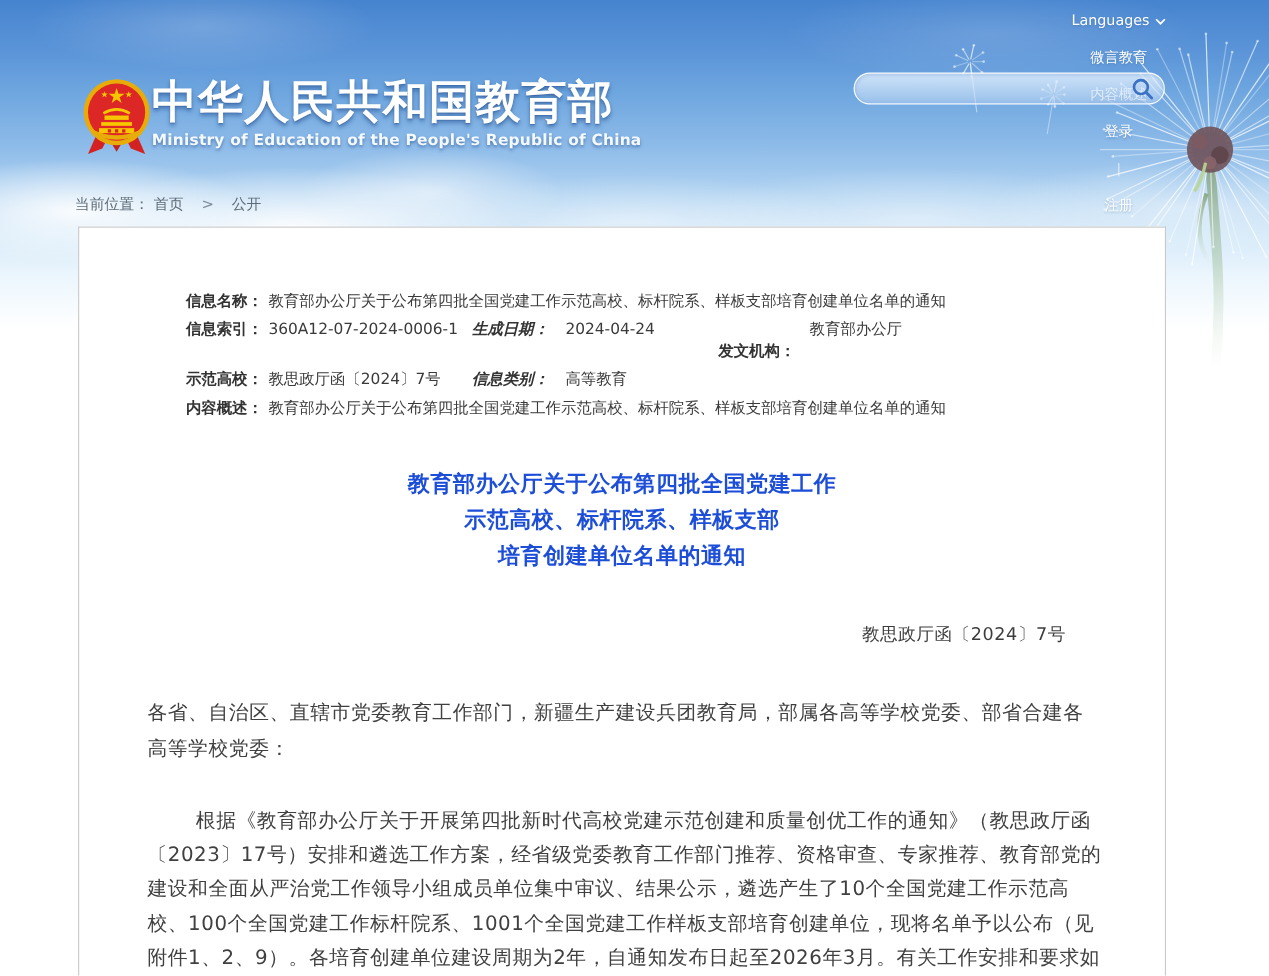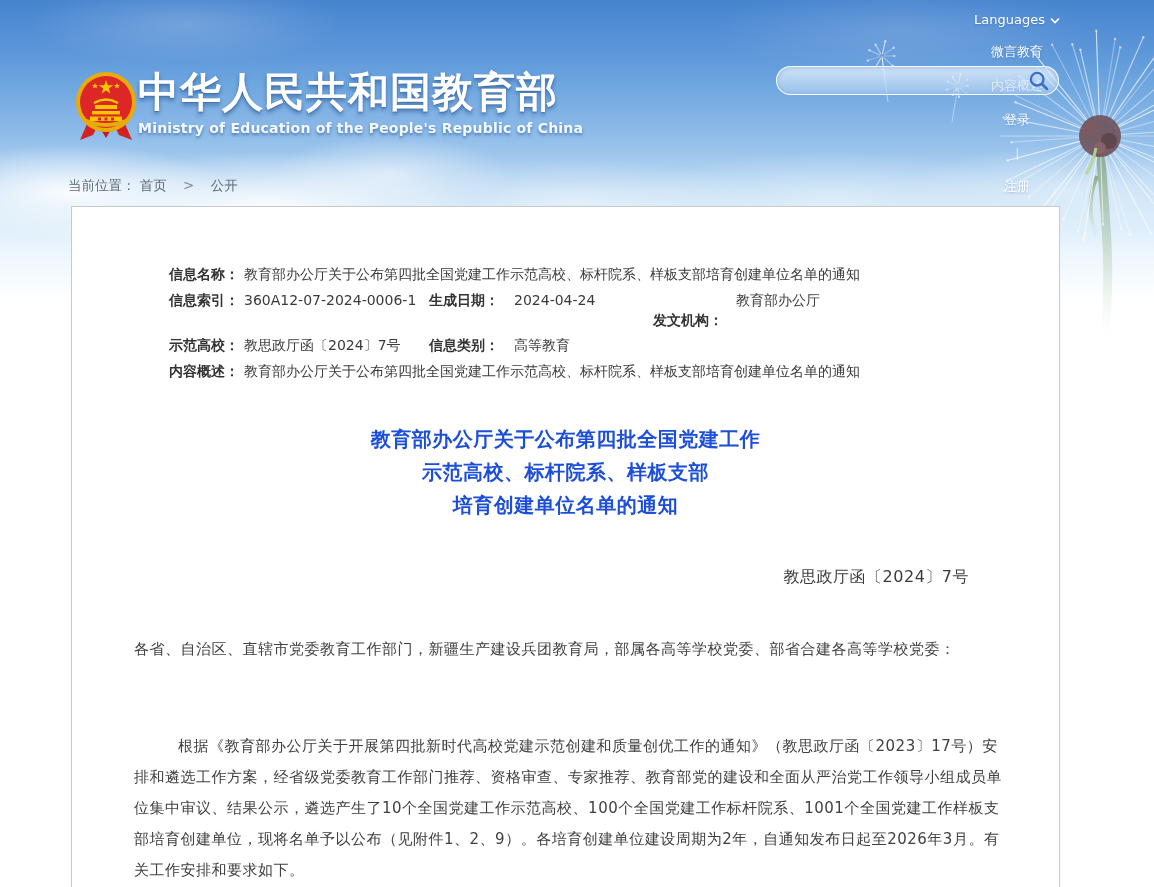--- a/index.html
+++ b/index.html
@@ -63,30 +63,30 @@
 
   
   .card { position:absolute; top:206px; left:71px; width:989px; height:690px; z-index:2;
           background:#fff; border:1px solid #c9c9c9; border-bottom:none; }
 
   .meta { position:absolute; top:55px; left:97px; width:860px; font-size:14px; color:#3a3a3a; }
   .meta-row { display:flex; line-height:25.5px; white-space:nowrap; }
   .meta .lab { font-weight:bold; color:#333; flex:0 0 auto; }
   .w-lab1 { width:75px; }
   .w-val1 { width:185px; flex:0 0 auto; }
-  .w-lab2 { width:85px; }
+  .w-lab2 { width:85px;font-style:italic; }
   .w-val2 { width:139px; flex:0 0 auto; }
   .w-lab3 { width:83px;margin-top:20px; }
 
   .doc-title { position:absolute; top:216px; left:0; width:100%; text-align:center;
                font-size:20px; font-weight:bold; color:#1d4ed8; line-height:33px; letter-spacing:.5px; }
 
   .doc-number { position:absolute; top:360px; right:90px; font-size:16px; color:#3c3c3c; letter-spacing:.5px; }
 
-  .para { position:absolute; left:62px; right:56px; font-size:15px; color:#404040;
+  .para { position:absolute; left:62px; right:56px; font-size:18px; color:#404040;
           letter-spacing:.5px; text-align:left; }
   .para-1 { top:426px; line-height:32px; }
   .para-2 { top:524px; line-height:31px; text-indent:44px; }
 </style>
 </head>
 <body>
 
 <div class="page">
 
   <div class="sky"></div>

